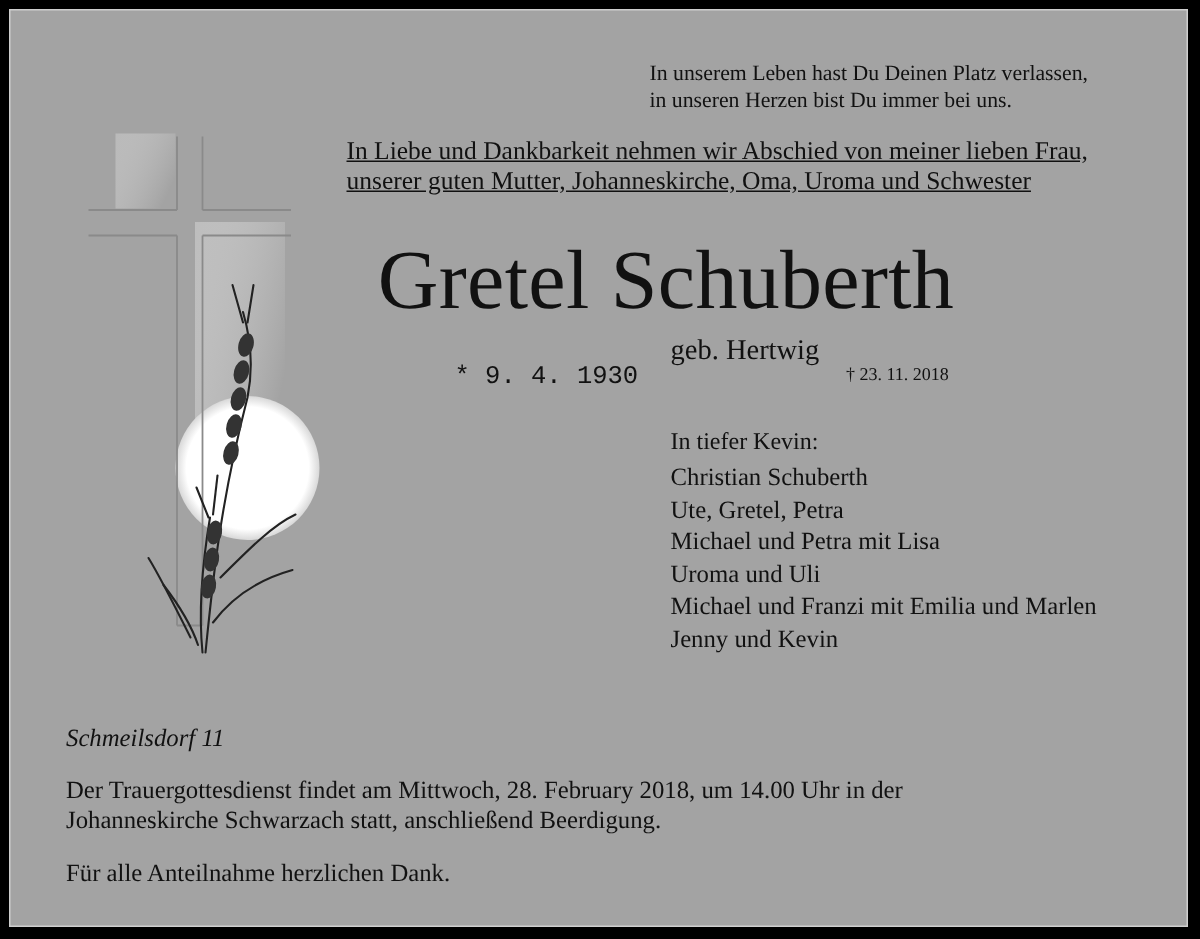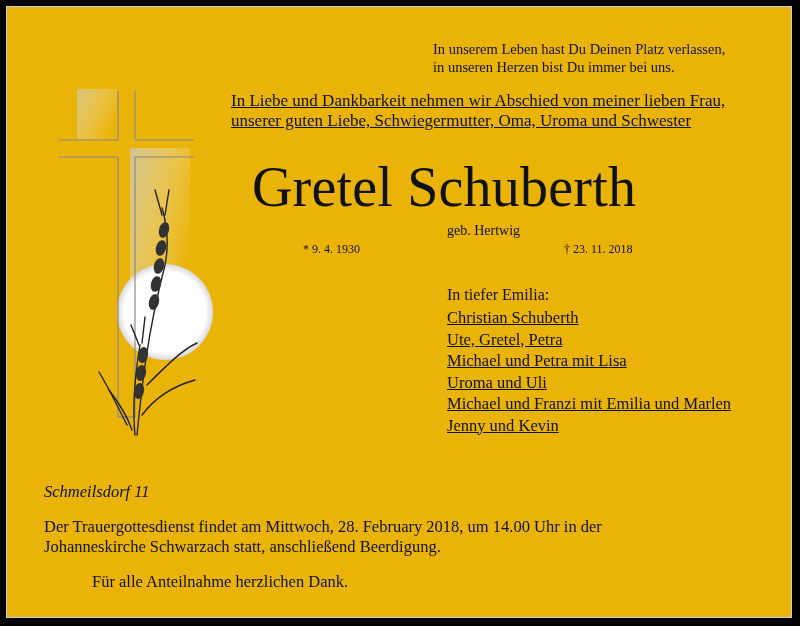--- a/index.html
+++ b/index.html
@@ -1,32 +1,32 @@
 <!DOCTYPE html>
 <html><head>
 <meta charset="utf-8">
 <style>
   html, body { margin: 0; padding: 0; }
   body { width: 800px; height: 626px; background: #000; position: relative; overflow: hidden;
          font-family: "Liberation Serif", "DejaVu Serif", serif; color: #111; }
-  .sheet { position: absolute; left: 6px; top: 6px; width: 786px; height: 612px; background: #eab308;
+  .sheet { position: absolute; left: 6px; top: 6px; width: 786px; height: 612px; background: #a3a3a3;
            border: 1px solid #cfcfcf; box-sizing: border-box; }
   .abs { position: absolute; white-space: nowrap; }
   .motto { left: 426px; top: 33px; font-size: 14.5px; line-height: 18px; }
   .intro { left: 224px; top: 84px; font-size: 17px; line-height: 20px; text-decoration: underline; }
   .name { left: 0; width: 786px; text-align: center; top: 148px; font-size: 56px; line-height: 64px; letter-spacing: 0.2px; padding-left: 88px; box-sizing: border-box; }
-  .born-name { left: 440px; top: 216px; font-size: 14px; }
-  .birth { left: 296px; top: 235px; font-size: 12px; }
+  .born-name { left: 440px; top: 216px; font-size: 19px; }
+  .birth { left: 296px; top: 235px; font-size: 17px; font-family: Liberation Mono, monospace; }
   .death { left: 557px; top: 235px; font-size: 12px; }
   .mourning { left: 440px; top: 279px; font-size: 16px; }
-  .mourners { left: 440px; top: 300px; font-size: 16.5px; line-height: 21.5px; text-decoration: underline; }
+  .mourners { left: 440px; top: 300px; font-size: 16.5px; line-height: 21.5px; }
   .mourners div { height: 21.5px; }
   .address { left: 37px; top: 475px; font-size: 16.5px; font-style: italic; }
   .service { left: 37px; top: 510px; font-size: 16.5px; line-height: 20px; }
-  .thanks { left: 37px; top: 565px; font-size: 16.5px; margin-left: 48px; }
+  .thanks { left: 37px; top: 565px; font-size: 16.5px; }
   .illustration { position: absolute; left: 40px; top: 78px; width: 200px; height: 360px; }
 </style>
 </head>
 <body>
 
 <div class="sheet">
 
   <div class="illustration">
     <svg width="200" height="360" viewBox="0 0 200 360">
       <defs>
@@ -82,30 +82,30 @@
     </svg>
   </div>
 
   <div class="abs motto">
     <div>In unserem Leben hast Du Deinen Platz verlassen,</div>
     <div>in unseren Herzen bist Du immer bei uns.</div>
   </div>
 
   <div class="abs intro">
     <div>In Liebe und Dankbarkeit nehmen wir Abschied von meiner lieben Frau,</div>
-    <div>unserer guten Liebe, Schwiegermutter, Oma, Uroma und Schwester</div>
+    <div>unserer guten Mutter, Johanneskirche, Oma, Uroma und Schwester</div>
   </div>
 
   <div class="abs name">Gretel Schuberth</div>
 
   <div class="abs born-name">geb. Hertwig</div>
   <div class="abs birth">* 9. 4. 1930</div>
   <div class="abs death">† 23. 11. 2018</div>
 
-  <div class="abs mourning">In tiefer Emilia:</div>
+  <div class="abs mourning">In tiefer Kevin:</div>
 
   <div class="abs mourners">
     <div>Christian Schuberth</div>
     <div>Ute, Gretel, Petra</div>
     <div>Michael und Petra mit Lisa</div>
     <div>Uroma und Uli</div>
     <div>Michael und Franzi mit Emilia und Marlen</div>
     <div>Jenny und Kevin</div>
   </div>
 

